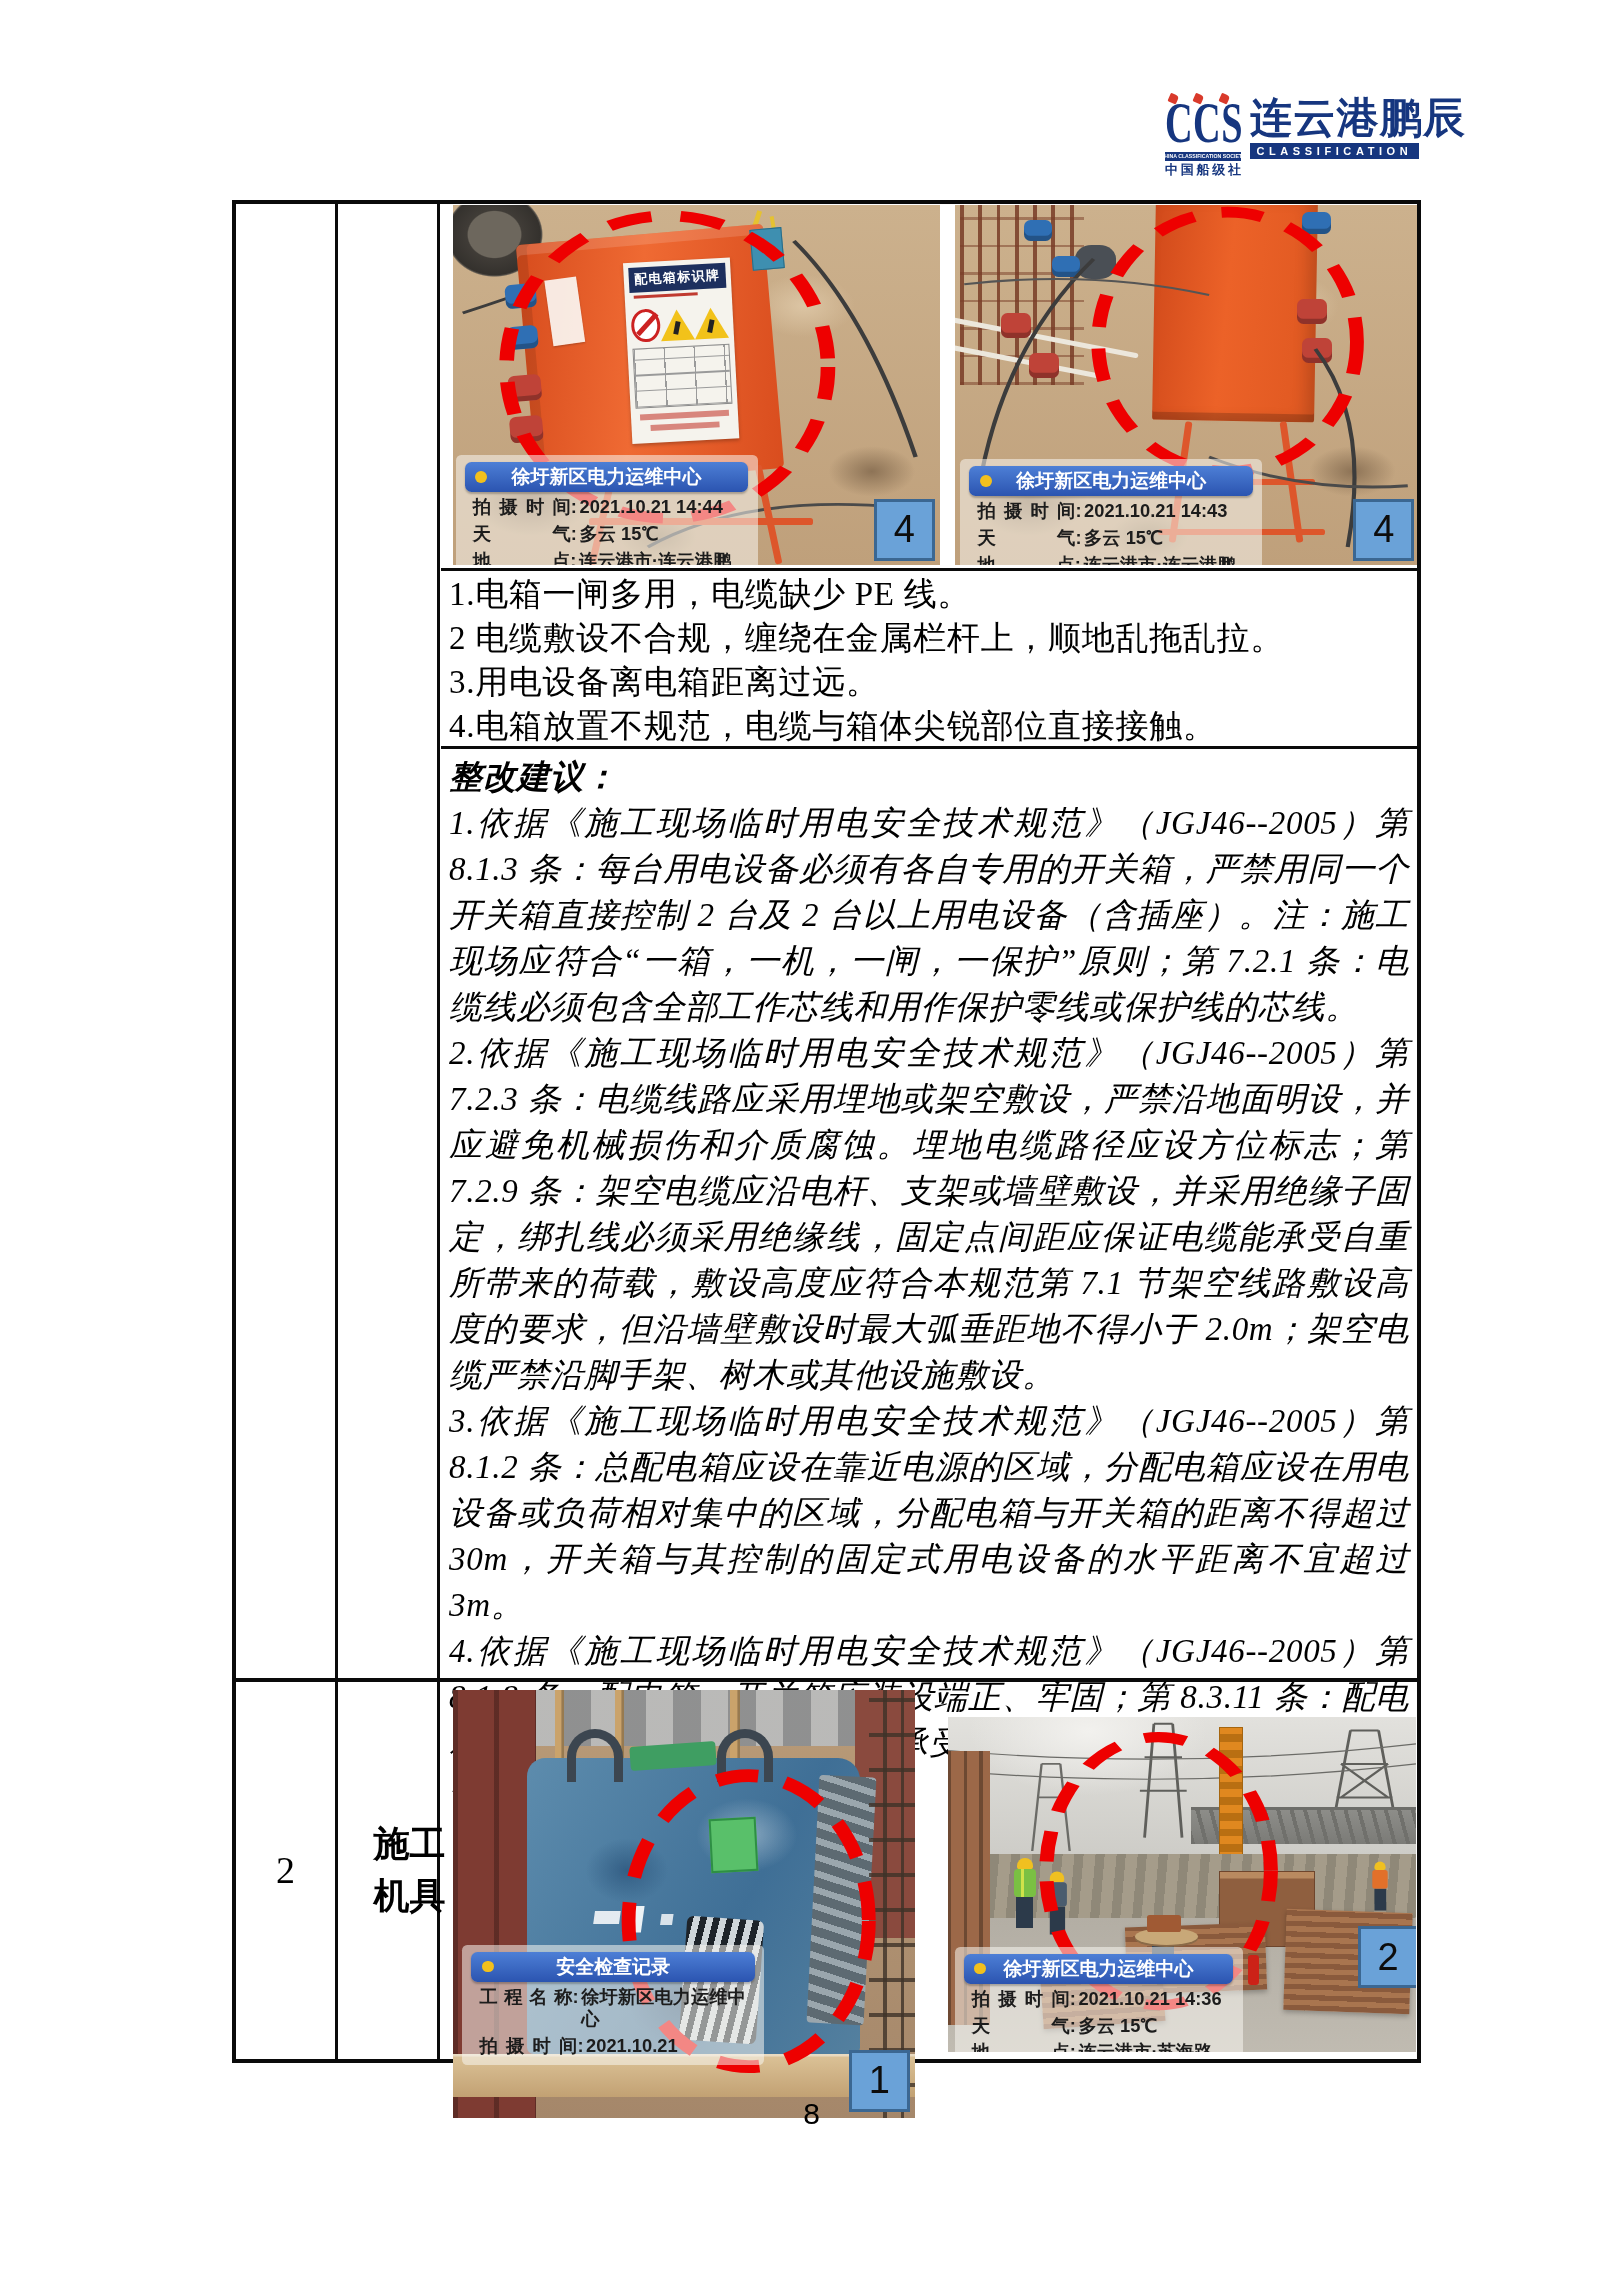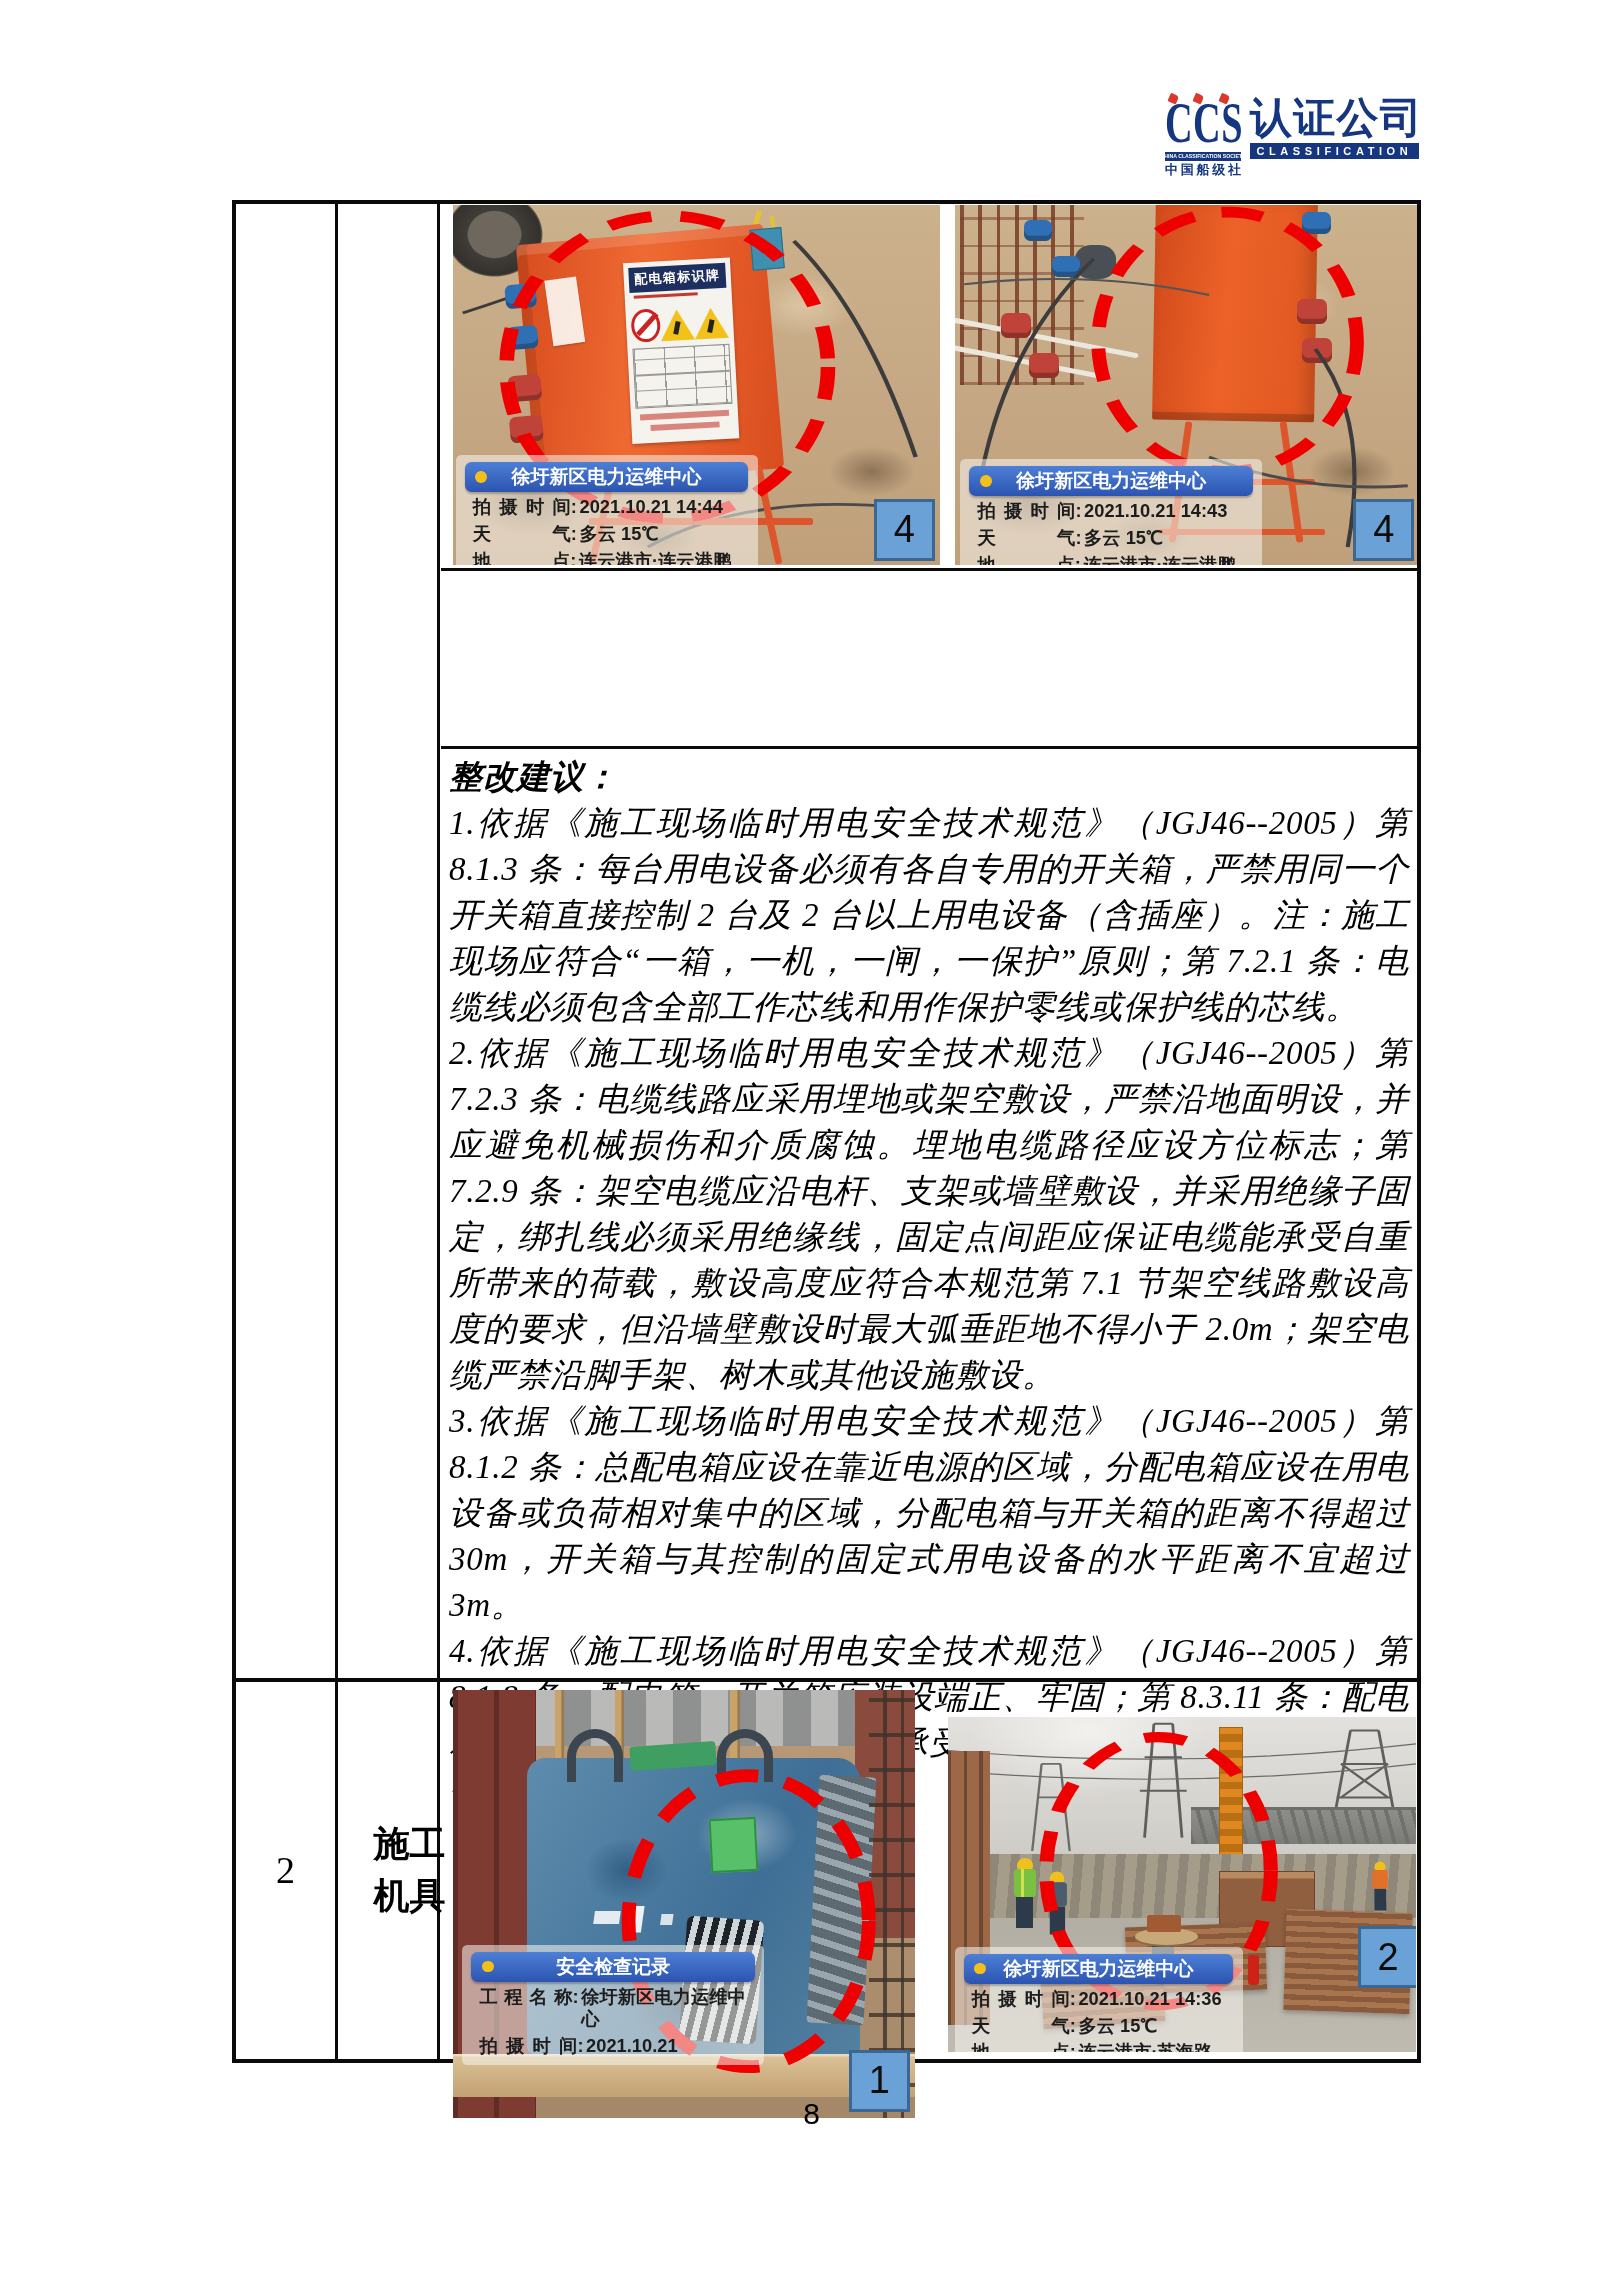--- a/index.html
+++ b/index.html
@@ -177,21 +177,21 @@
   <div class="logo">
     <div class="logo-left">
       <div class="logo-ccs">CCS</div>
       <div class="logo-red" style="left:3.9px;top:-2.6px;"></div>
       <div class="logo-red" style="left:29px;top:-2.6px;"></div>
       <div class="logo-red" style="left:55px;top:-2.6px;"></div>
       <div class="logo-socbar">CHINA CLASSIFICATION SOCIETY</div>
       <div class="logo-soccn">中国船级社</div>
     </div>
     <div class="logo-right">
-      <div class="logo-cn">认证公司</div>
+      <div class="logo-cn">连云港鹏辰</div>
       <div class="logo-certbar">CLASSIFICATION</div>
     </div>
   </div>
 
   <div id="tbl">
     <div class="vline" style="left:99px;top:0;bottom:0;width:2.6px;"></div>
     <div class="vline" style="left:201px;top:0;bottom:0;width:3.3px;"></div>
     <div class="hline" style="left:205px;right:0;top:364px;height:3.3px;"></div>
     <div class="hline" style="left:205px;right:0;top:542px;height:3.3px;"></div>
     <div class="hline" style="left:0;right:0;top:1474px;height:3.9px;"></div>
@@ -301,20 +301,26 @@
         <div class="wm-line">
             <span class="wm-label">地点</span>
             <span class="wm-colon">:</span>
             <span class="wm-val">连云港市·连云港鹏辰</span>
           </div>
 
       </div>
       <div class="badge" style="right:2.6px;bottom:4.6px;">4</div>
     </div>
 
+    <div class="problems">
+      <p>1.电箱一闸多用，电缆缺少 PE 线。</p>
+      <p>2 电缆敷设不合规，缠绕在金属栏杆上，顺地乱拖乱拉。</p>
+      <p>3.用电设备离电箱距离过远。</p>
+      <p>4.电箱放置不规范，电缆与箱体尖锐部位直接接触。</p>
+    </div>
 
     <div class="advice">
       <p class="advice-title">整改建议：</p>
       <p>1.依据《施工现场临时用电安全技术规范》（JGJ46--2005）第 8.1.3 条：每台用电设备必须有各自专用的开关箱，严禁用同一个开关箱直接控制 2 台及 2 台以上用电设备（含插座）。注：施工现场应符合“一箱，一机，一闸，一保护”原则；第 7.2.1 条：电缆线必须包含全部工作芯线和用作保护零线或保护线的芯线。</p>
       <p>2.依据《施工现场临时用电安全技术规范》（JGJ46--2005）第 7.2.3 条：电缆线路应采用埋地或架空敷设，严禁沿地面明设，并应避免机械损伤和介质腐蚀。埋地电缆路径应设方位标志；第 7.2.9 条：架空电缆应沿电杆、支架或墙壁敷设，并采用绝缘子固定，绑扎线必须采用绝缘线，固定点间距应保证电缆能承受自重所带来的荷载，敷设高度应符合本规范第 7.1 节架空线路敷设高度的要求，但沿墙壁敷设时最大弧垂距地不得小于 2.0m；架空电缆严禁沿脚手架、树木或其他设施敷设。</p>
       <p>3.依据《施工现场临时用电安全技术规范》（JGJ46--2005）第 8.1.2 条：总配电箱应设在靠近电源的区域，分配电箱应设在用电设备或负荷相对集中的区域，分配电箱与开关箱的距离不得超过 30m，开关箱与其控制的固定式用电设备的水平距离不宜超过 3m。</p>
       <p>4.依据《施工现场临时用电安全技术规范》（JGJ46--2005）第 8.1.8 条：配电箱、开关箱应装设端正、牢固；第 8.3.11 条：配电箱、开关箱的进线和出线严禁承受外力，严禁与金属尖锐断口、强腐蚀介质和易燃易爆物接触。</p>
     </div>
 
     <div class="cell-no">2</div>

